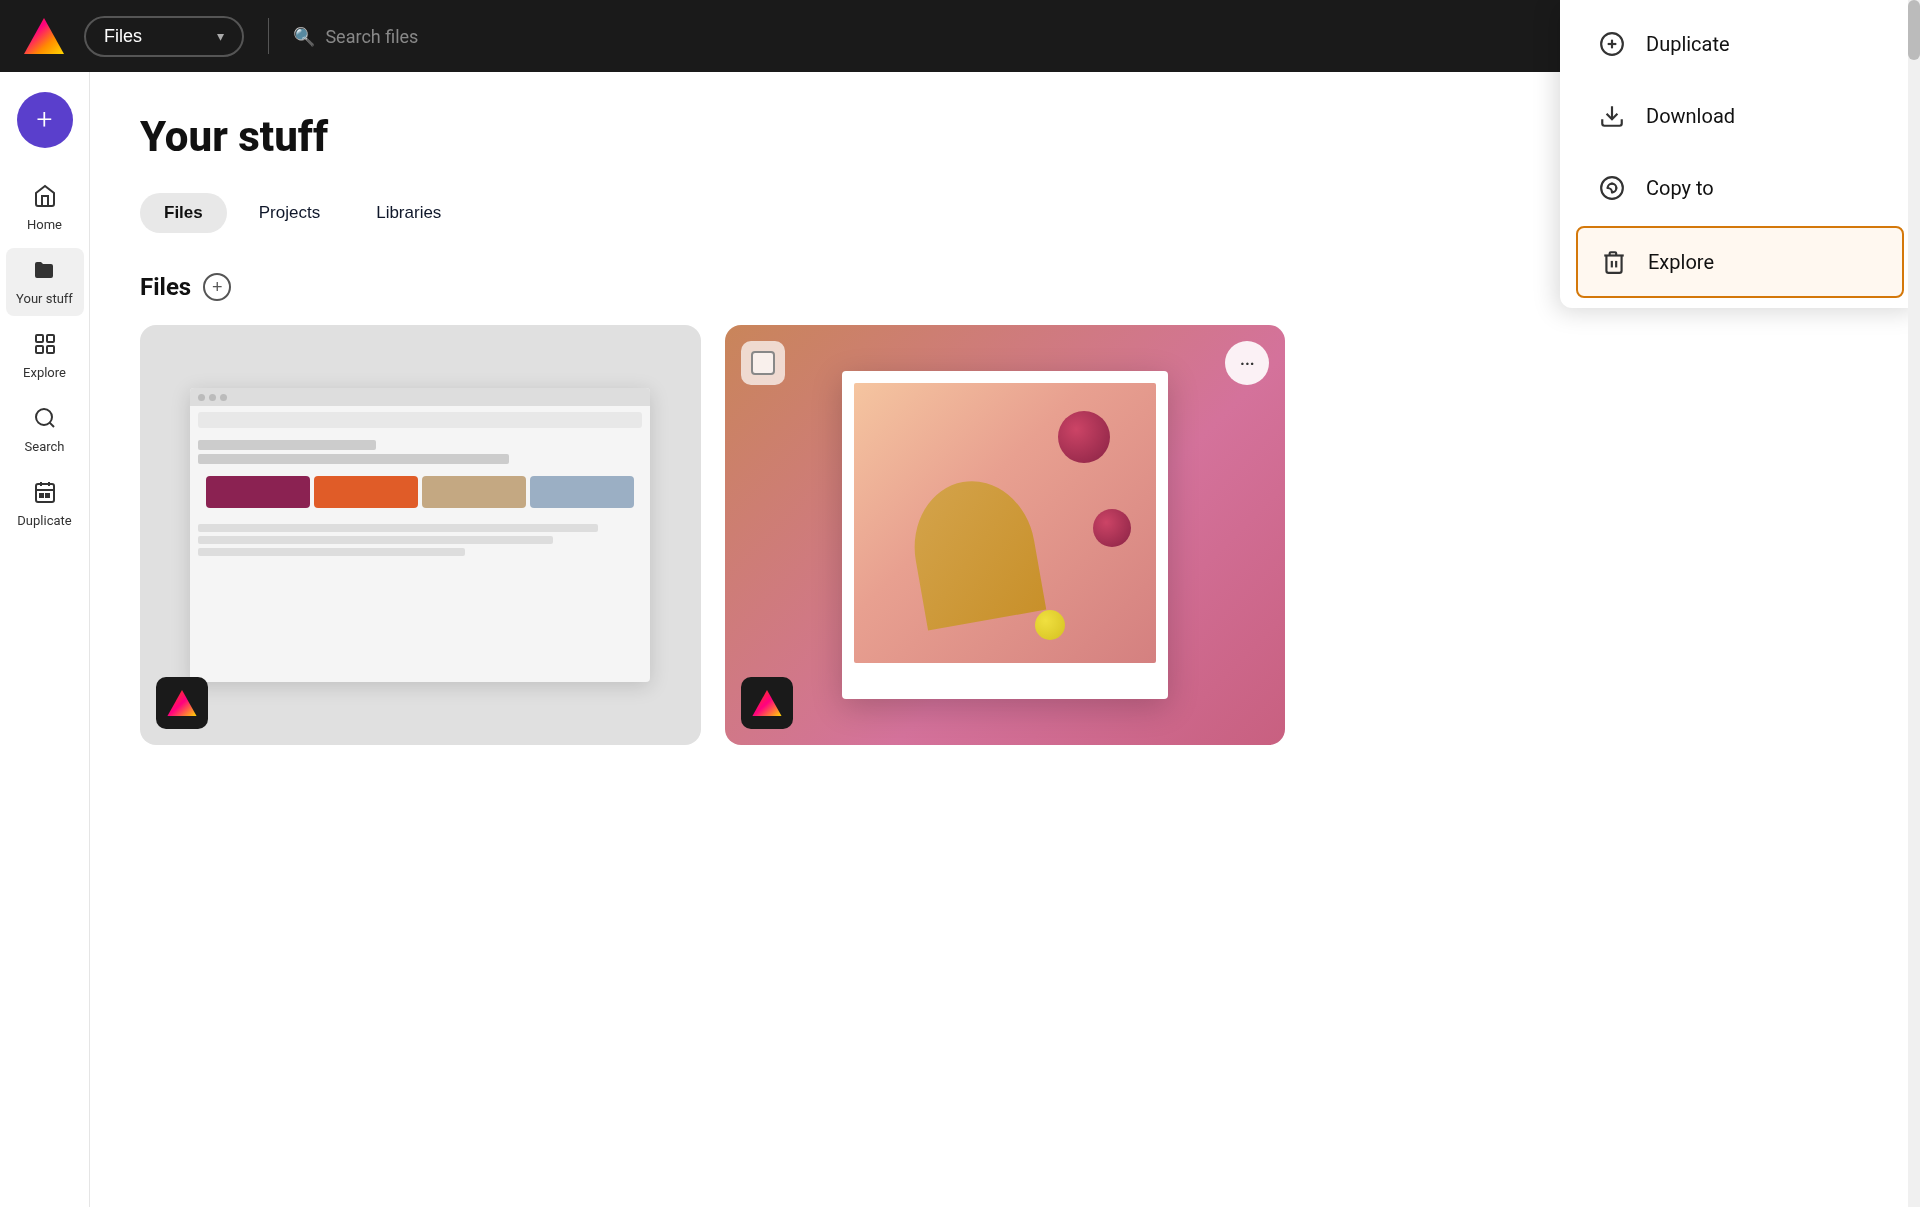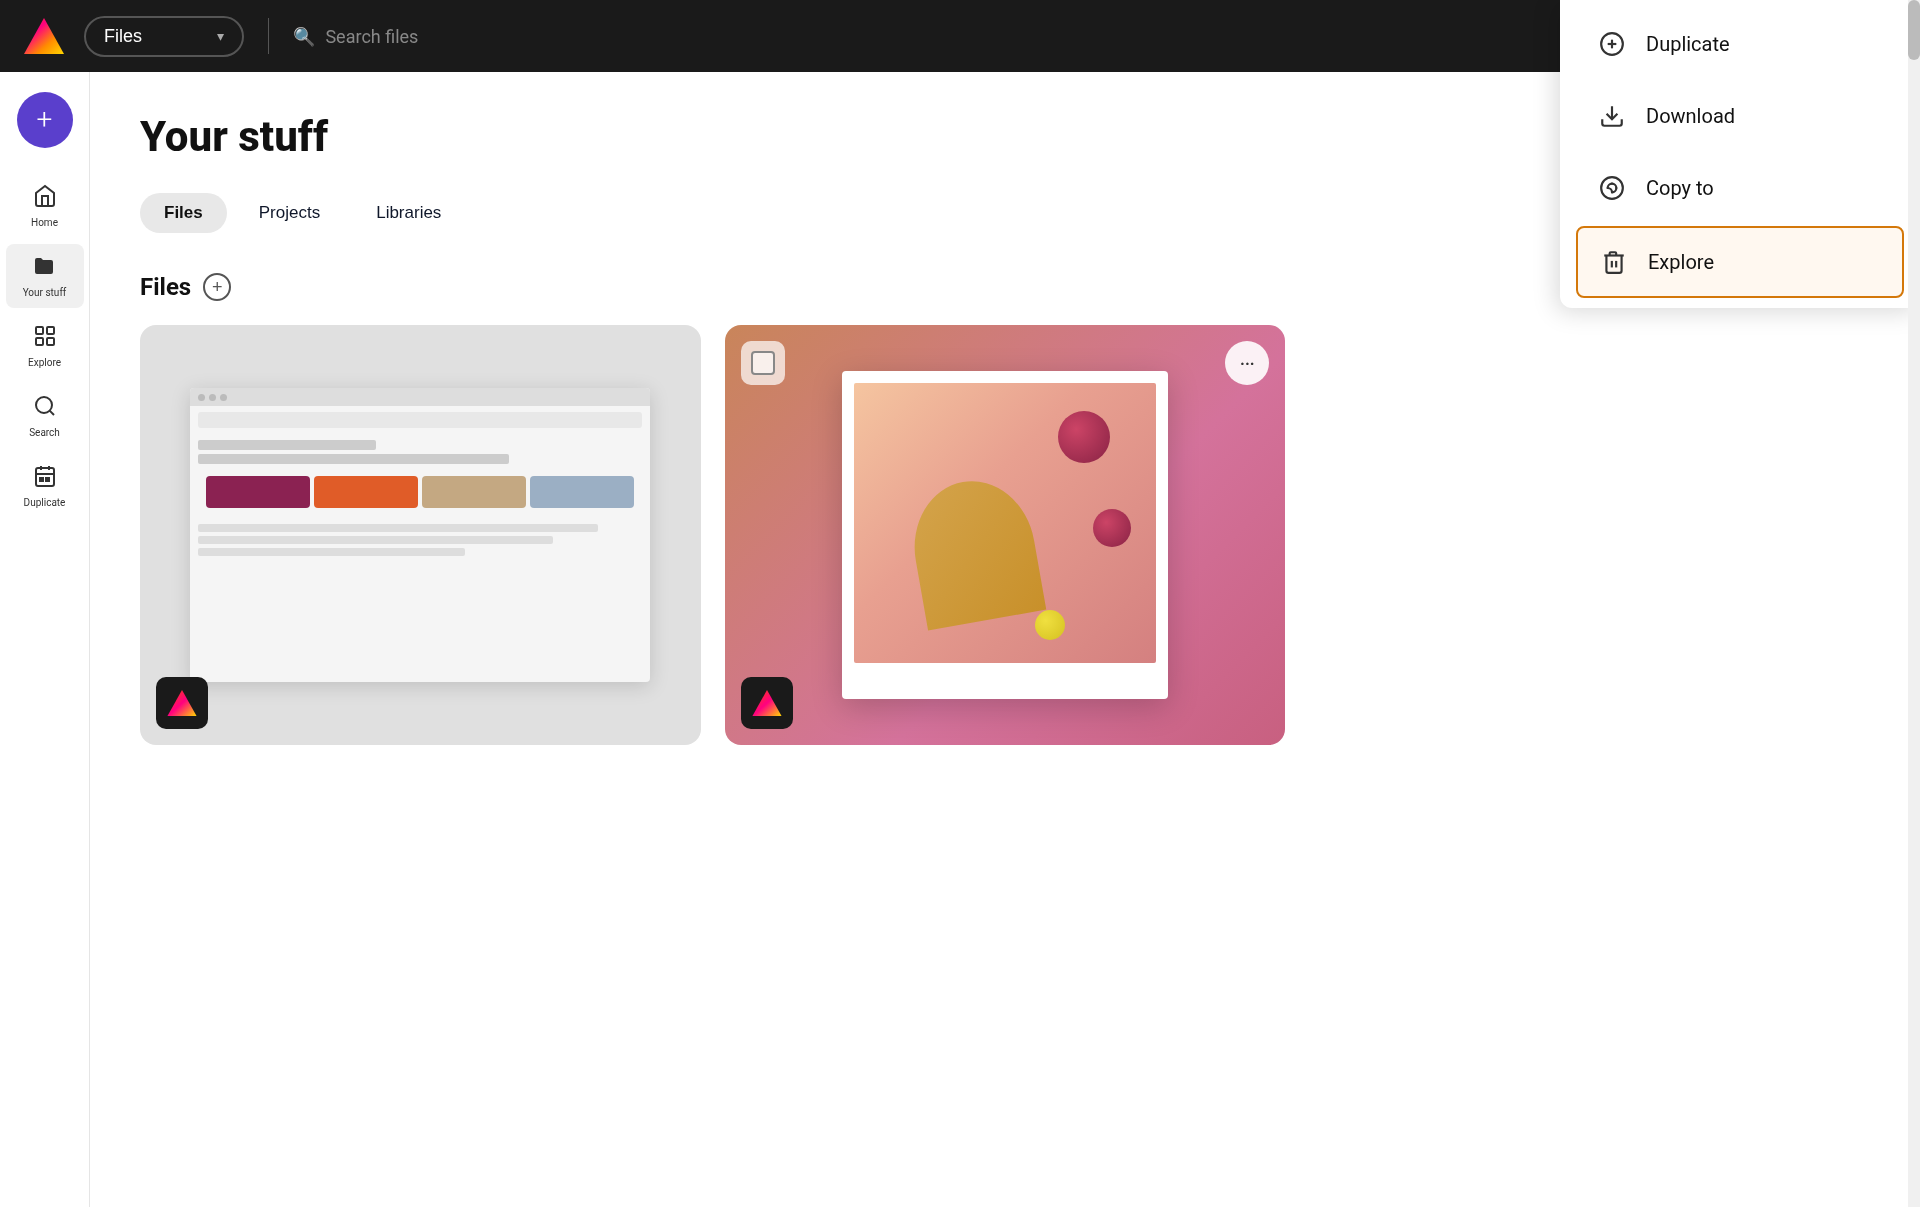--- a/index.html
+++ b/index.html
@@ -122,21 +122,21 @@
     .sidebar-item.active {
       background: #f0f0f0;
     }
 
     .sidebar-item .icon {
       font-size: 22px;
       color: #333;
     }
 
     .sidebar-item .label {
-      font-size: 10px;
+      font-size: 13px;
       color: #333;
       text-align: center;
     }
 
     
     .main {
       position: absolute;
       top: 72px;
       left: 90px;
       right: 0;

